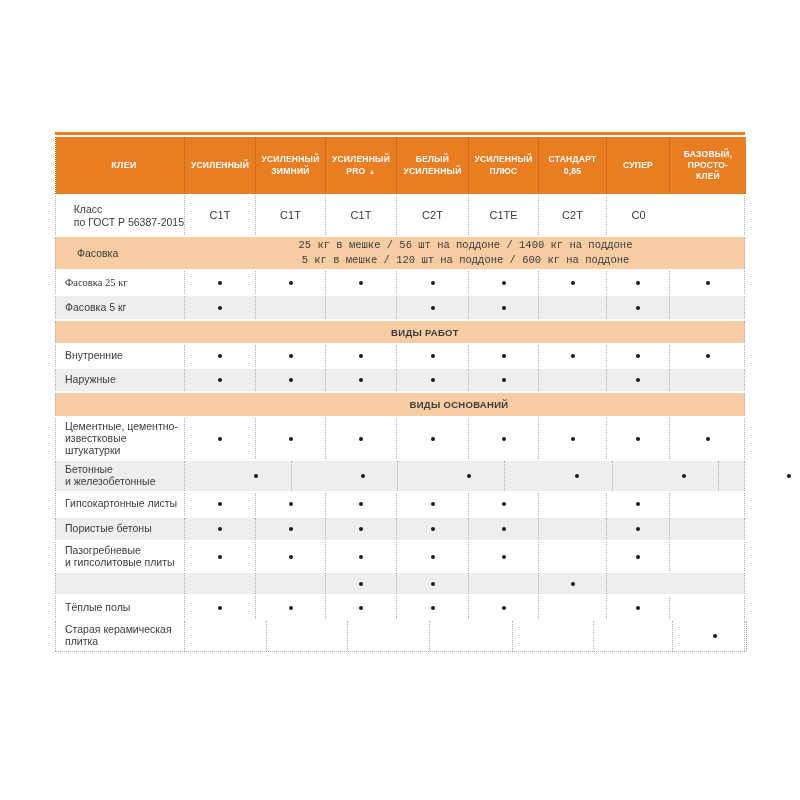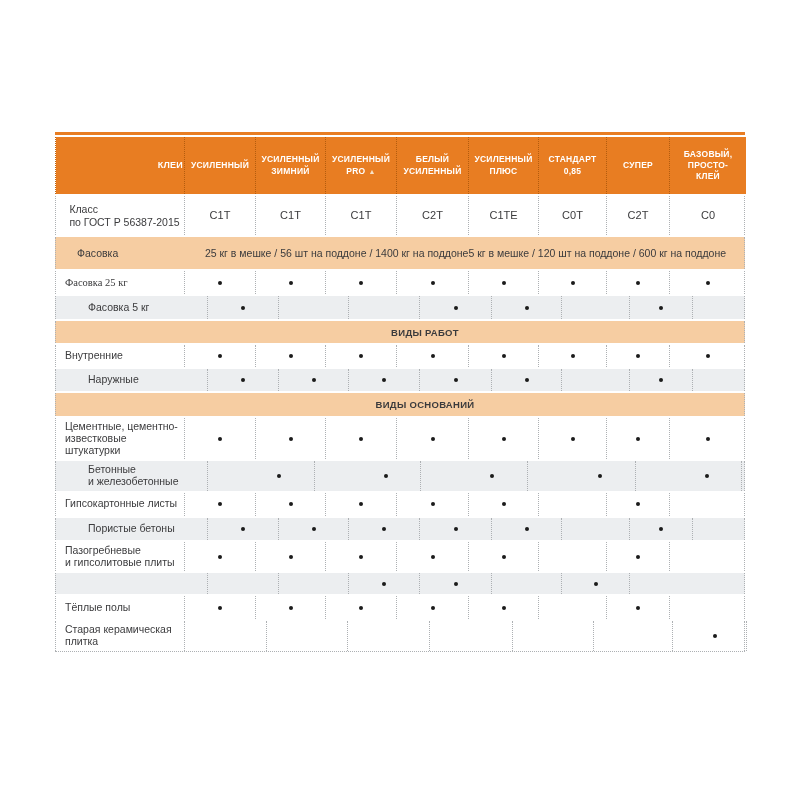--- a/index.html
+++ b/index.html
@@ -38,58 +38,58 @@
   }
   .row.header > div{
     background:var(--accent,#E87D22);
     border-right:1px dotted #B35C0E;
     color:#ffffff;font-weight:bold;font-size:8.5px;letter-spacing:.25px;
     text-align:center;line-height:1.3;text-transform:uppercase;
     padding:2px 1px;
   }
   .row.header > div:last-child{border-right:none;}
   .row.header > .first{
-    justify-content:flex-end;text-align:left;padding-left:9px;font-size:9px;
+    justify-content:center;text-align:left;padding-left:9px;font-size:9px;
   }
   .hlabel{white-space:pre-line;display:inline;}
   .micon{font-size:7px;margin-left:3px;color:#F7E2C8;display:inline-block;transform:translateY(-0.5px);}
 
   
   .row.classrow{min-height:39px;background:#ffffff;}
   .row.classrow .first{
-    justify-content:center;padding-left:9px;text-align:left;
+    justify-content:flex-end;padding-left:9px;text-align:left;
   }
   .row.classrow div{
     color:#3B3B3D;font-size:10.5px;line-height:1.15;
   }
   .row.classrow .cval{font-size:11px;}
 
   
   .row.packing{min-height:32px;background:var(--band,#F6CDA2);}
   .row.packing > div{border-right:none;}
   .row.packing .first{
     justify-content:flex-start;padding-left:21px;
     color:#3B3B3D;font-size:10.5px;
   }
   .row.packing .pspan{
     grid-column:2 / -1;
-    flex-direction:row;justify-content:center;
-    color:#3B3B3D;font-size:10.5px;line-height:1.4;text-align:center;
+    flex-direction:column;justify-content:center;
+    color:#3B3B3D;font-size:10.5px;line-height:1.4;text-align:center;font-family:Liberation Mono, monospace;
   }
 
   
   .row.band{min-height:22px;background:var(--band,#F6CDA2);}
   .row.band > .bcell{
     grid-column:1 / -1;border-right:none;
     color:#3B3B3D;font-weight:bold;font-size:9.5px;letter-spacing:.3px;margin-left:48px;
   }
 
   
   .row.data{background:#ffffff;}
-  .row.data.shaded{background:var(--rowalt,#ECEEF0);padding-left:23px;}
+  .row.data.shaded{background:var(--rowalt,#ECEEF0);}
   .row.data .first{
     justify-content:flex-start;padding:3px 4px 3px 9px;text-align:left;
     color:#3B3B3D;font-size:10.5px;line-height:1.12;white-space:pre-line;
   }
   .dot{
     width:4px;height:4px;border-radius:50%;background:#1B1B1B;
   }
   .bottom-border{border-bottom:1px dotted #ADB0B3;margin-top:-2px;}
 </style>
 </head>
@@ -149,23 +149,20 @@
       <div>
         <span class="cval">C1T</span>
       </div>
       <div>
         <span class="cval">C2T</span>
       </div>
       <div>
         <span class="cval">C1TE</span>
       </div>
       <div>
-        <span class="cval">C0T</span>
-      </div>
-      <div>
         <span class="cval">C2T</span>
       </div>
       <div>
         <span class="cval">C0</span>
       </div>
     </div>
 
   <div class="row packing">
     <div class="first">
       <span>Фасовка</span>
@@ -269,21 +266,21 @@
         </div>
         <div>
           <div class="dot"></div>
         </div>
         <div></div>
         <div>
           <div class="dot"></div>
         </div>
         <div></div>
       </div>
-      <div class="row band" style="min-height: 23px;">
+      <div class="row band" style="min-height: 23px; padding-left: 34px;">
         <div class="bcell">ВИДЫ ОСНОВАНИЙ</div>
       </div>
       <div class="row data" style="min-height: 26px;">
         <div class="first">Цементные, цементно-
 известковые штукатурки</div>
         <div>
           <div class="dot"></div>
         </div>
         <div>
           <div class="dot"></div>

